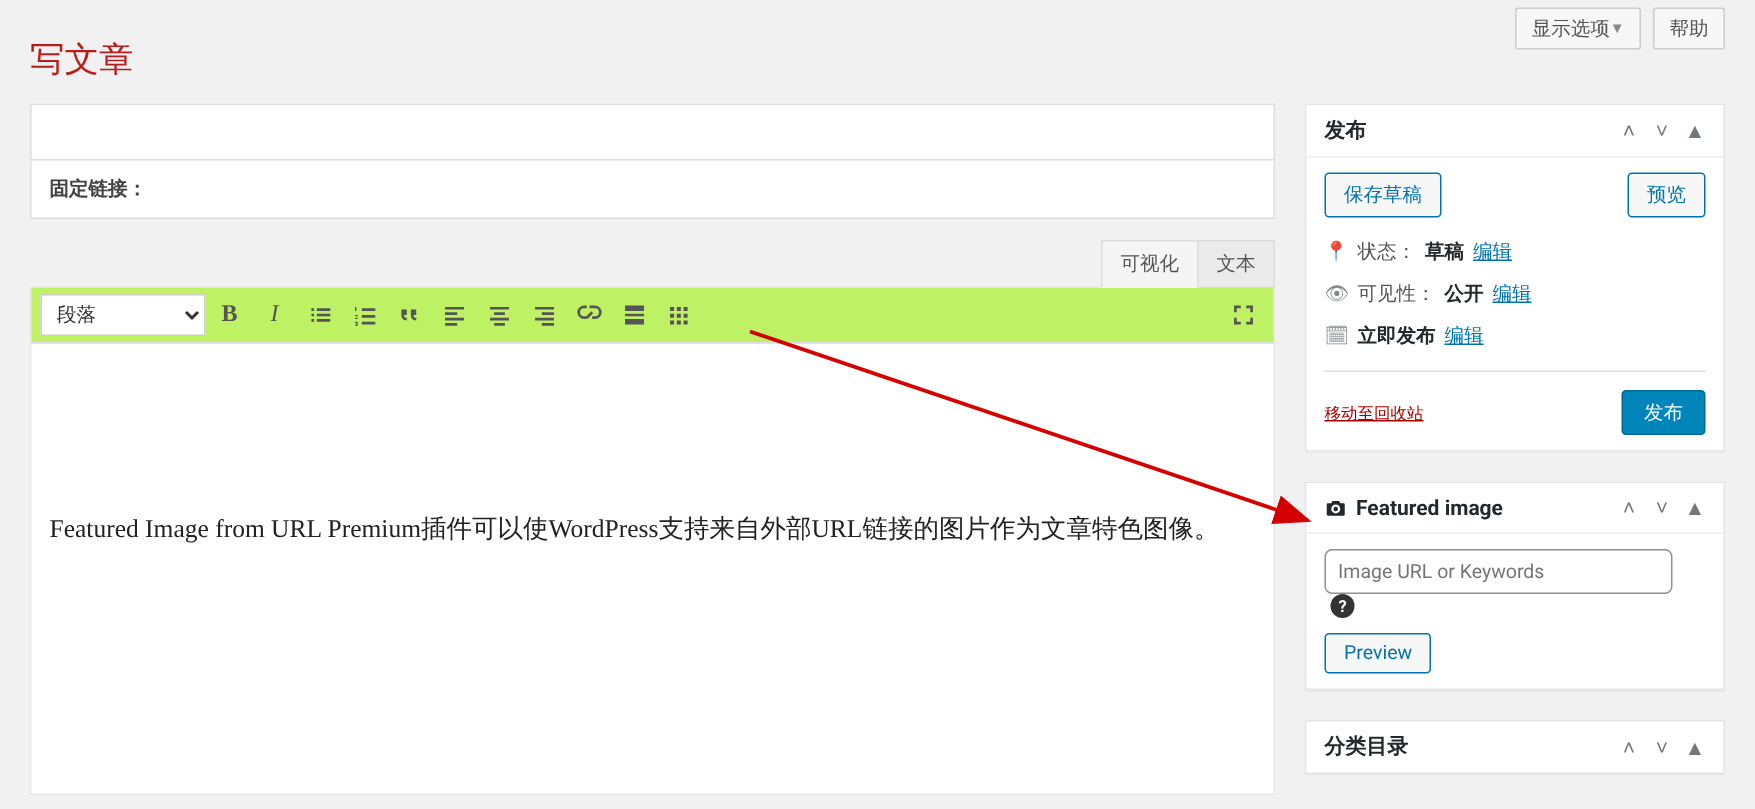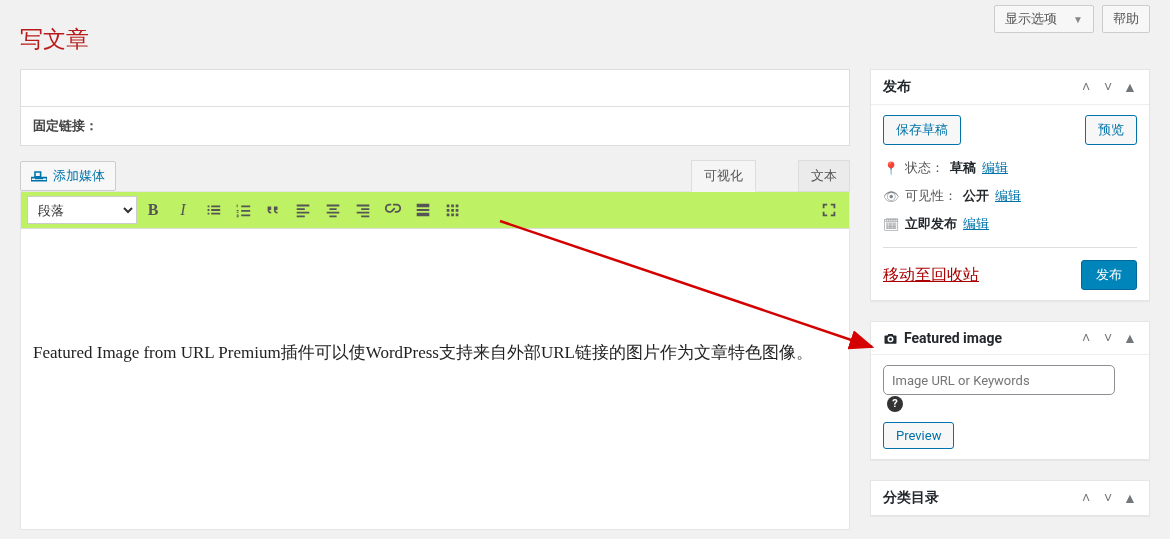--- a/index.html
+++ b/index.html
@@ -1,38 +1,38 @@
 <!DOCTYPE html>
 <html><head>
 <meta charset="utf-8">
 <style>
 * { margin: 0; padding: 0; box-sizing: border-box; font-family: -apple-system, BlinkMacSystemFont, "Segoe UI", Roboto, "PingFang SC", "Hiragino Sans GB", "Microsoft YaHei", sans-serif; }
 body { background: #f1f1f1; color: #23282d; font-size: 13px; width: 1170px; height: 539px; overflow: hidden; position: relative; }
 
 .top-right { position: absolute; top: 5px; right: 20px; display: flex; gap: 8px; }
-.top-btn { background: #f7f7f7; border: 1px solid #ccc; padding: 4px 10px; font-size: 13px; cursor: pointer; display: inline-flex; align-items: center; gap: 16px; border-radius: 2px; color: #555; }
+.top-btn { background: #f7f7f7; border: 1px solid #ccc; padding: 4px 10px; font-size: 13px; cursor: pointer; display: inline-flex; align-items: center; gap: 0; border-radius: 2px; color: #555; }
 .top-btn .tri { font-size: 10px; color: #888; }
 
 .page-title { font-size: 23px; font-weight: 400; margin: 24px 0 14px 20px; color: #b91c1c; }
 
 .layout { display: flex; padding: 0 20px; gap: 20px; }
 .main-col { flex: 1; min-width: 0; }
 .side-col { width: 280px; }
 
 .title-input { width: 100%; height: 38px; border: 1px solid #ddd; background: #fff; padding: 0 10px; font-size: 16px; outline: none; }
 
 .permalink-row { background: #fff; border: 1px solid #ddd; border-top: none; padding: 10px 12px; color: #666; display: flex; align-items: center; font-size: 13px; }
 .permalink-row b { color: #444; font-weight: 600; }
 .permalink-placeholder { display: inline-block; width: 300px; height: 16px; background: #fff; margin-left: 6px; }
 
 .media-row { margin-top: 14px; display: flex; align-items: center; }
 .btn-outline { background: #f7f7f7; border: 1px solid #ccc; color: #0073aa; padding: 5px 10px; font-size: 13px; border-radius: 2px; cursor: pointer; display: inline-flex; align-items: center; gap: 6px; }
 .btn-outline svg { width: 16px; height: 16px; fill: #0073aa; }
 
-.editor-tabs { margin-left: auto; display: flex; align-items: flex-end; gap: 43px; }
+.editor-tabs { margin-left: auto; display: flex; align-items: flex-end; }
 .etab { border: 1px solid #ddd; background: #ebebeb; color: #555; padding: 6px 12px; font-size: 13px; cursor: pointer; position: relative; }
 .etab.active { background: #f5f5f5; border-bottom-color: #f5f5f5; }
 .etab + .etab { margin-left: -1px; }
 
 .editor-wrap { border: 1px solid #e5e5e5; margin-top: -1px; background: #fff; }
 .toolbar { background: #bef264; border-bottom: 1px solid #ddd; padding: 4px 6px; display: flex; align-items: center; gap: 2px; }
 .format-select { height: 28px; border: 1px solid #ccc; background: #fff; color: #333; width: 110px; font-size: 13px; padding: 0 6px; }
 .tb-btn { width: 28px; height: 28px; display: inline-flex; align-items: center; justify-content: center; background: transparent; border: none; cursor: pointer; color: #555; border-radius: 2px; }
 .tb-btn svg { width: 18px; height: 18px; fill: #555; }
 .tb-btn.bold { font-weight: 700; font-size: 16px; font-family: Georgia, serif; }
@@ -52,21 +52,21 @@
 .pub-actions-top { display: flex; justify-content: space-between; margin-bottom: 14px; }
 .btn-secondary { background: #f7f7f7; border: 1px solid #0073aa; color: #0073aa; padding: 5px 12px; font-size: 13px; border-radius: 3px; cursor: pointer; }
 .btn-primary { background: #0085ba; border: 1px solid #006799; color: #fff; padding: 5px 14px; font-size: 13px; border-radius: 3px; cursor: pointer; }
 
 .pub-row { display: flex; align-items: center; gap: 6px; color: #555; margin: 10px 0; font-size: 13px; }
 .pub-row .ic { width: 16px; text-align: center; color: #82878c; }
 .pub-row b { color: #23282d; font-weight: 700; text-align: center; }
 .pub-row a { color: #0073aa; text-decoration: underline; cursor: pointer; }
 
 .pub-footer { border-top: 1px solid #ddd; margin-top: 14px; padding-top: 12px; display: flex; justify-content: space-between; align-items: center; }
-.trash-link { color: #a00; text-decoration: underline; cursor: pointer; font-size: 16px; font-family: Liberation Mono, monospace; }
+.trash-link { color: #a00; text-decoration: underline; cursor: pointer; font-size: 11px; font-family: Liberation Mono, monospace; }
 
 .fi-input { width: calc(100% - 22px); height: 30px; border: 1px solid #8c8f94; border-radius: 5px; padding: 0 8px; font-size: 13px; outline: none; display: inline-block; vertical-align: middle; }
 .help-q { display: inline-flex; width: 16px; height: 16px; background: #333; color: #fff; border-radius: 50%; align-items: center; justify-content: center; font-size: 11px; font-weight: 700; vertical-align: middle; margin-left: 4px; }
 
 .fi-preview-btn { margin-top: 10px; }
 
 .arrow-svg { position: absolute; top: 0; left: 0; pointer-events: none; width: 1170px; height: 539px; }
 </style>
 </head>
 <body>
@@ -83,26 +83,20 @@
 
 <div class="layout">
   <div class="main-col">
     <input class="title-input" type="text" style="">
     <div class="permalink-row">
       <b>固定链接：</b>
       <span class="permalink-placeholder"></span>
     </div>
 
     <div class="media-row">
-      <button class="btn-outline">
-        <svg viewBox="0 0 20 20">
-            <path d="M13 11V4H4v7H0v6h20v-6h-7zm-7-5h5v4H6V6zm13 9H1v-2h4v1h10v-1h4v2z"></path>
-          </svg>
-        <span>添加媒体</span>
-      </button>
       <div class="editor-tabs">
         <div class="etab active">可视化</div>
         <div class="etab">文本</div>
       </div>
     </div>
 
     <div class="editor-wrap">
       <div class="toolbar">
         <select class="format-select">
           <option>段落</option>

